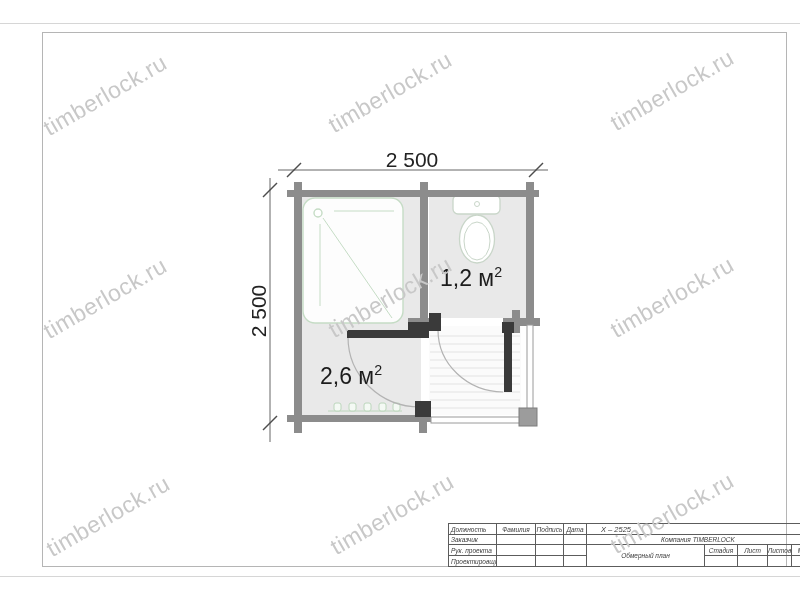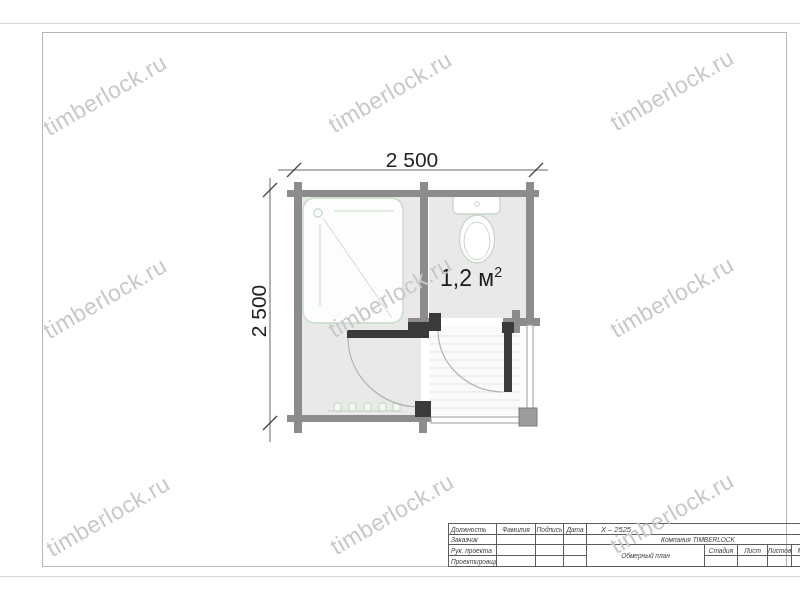--- a/index.html
+++ b/index.html
@@ -120,20 +120,21 @@
         <line x1="263" y1="197" x2="277" y2="183"></line>
         <line x1="263" y1="430" x2="277" y2="416"></line>
       </g>
     </g>
   </svg>
 
   <div class="dim-h">2 500</div>
   <div class="dim-v">2 500</div>
 
   <div class="room-label rl-wc"><span>1,2 м</span><sup>2</sup></div>
+  <div class="room-label rl-shower"><span>2,6 м</span><sup>2</sup></div>
 
   <div class="tb">
     <div class="cell" style="left:0;top:0;width:48px;height:11px">
         <span>Должность</span>
       </div>
     <div class="cell center" style="left:48px;top:0;width:39px;height:11px">
         <span>Фамилия</span>
       </div>
     <div class="cell center" style="left:87px;top:0;width:28px;height:11px">
         <span>Подпись</span>

